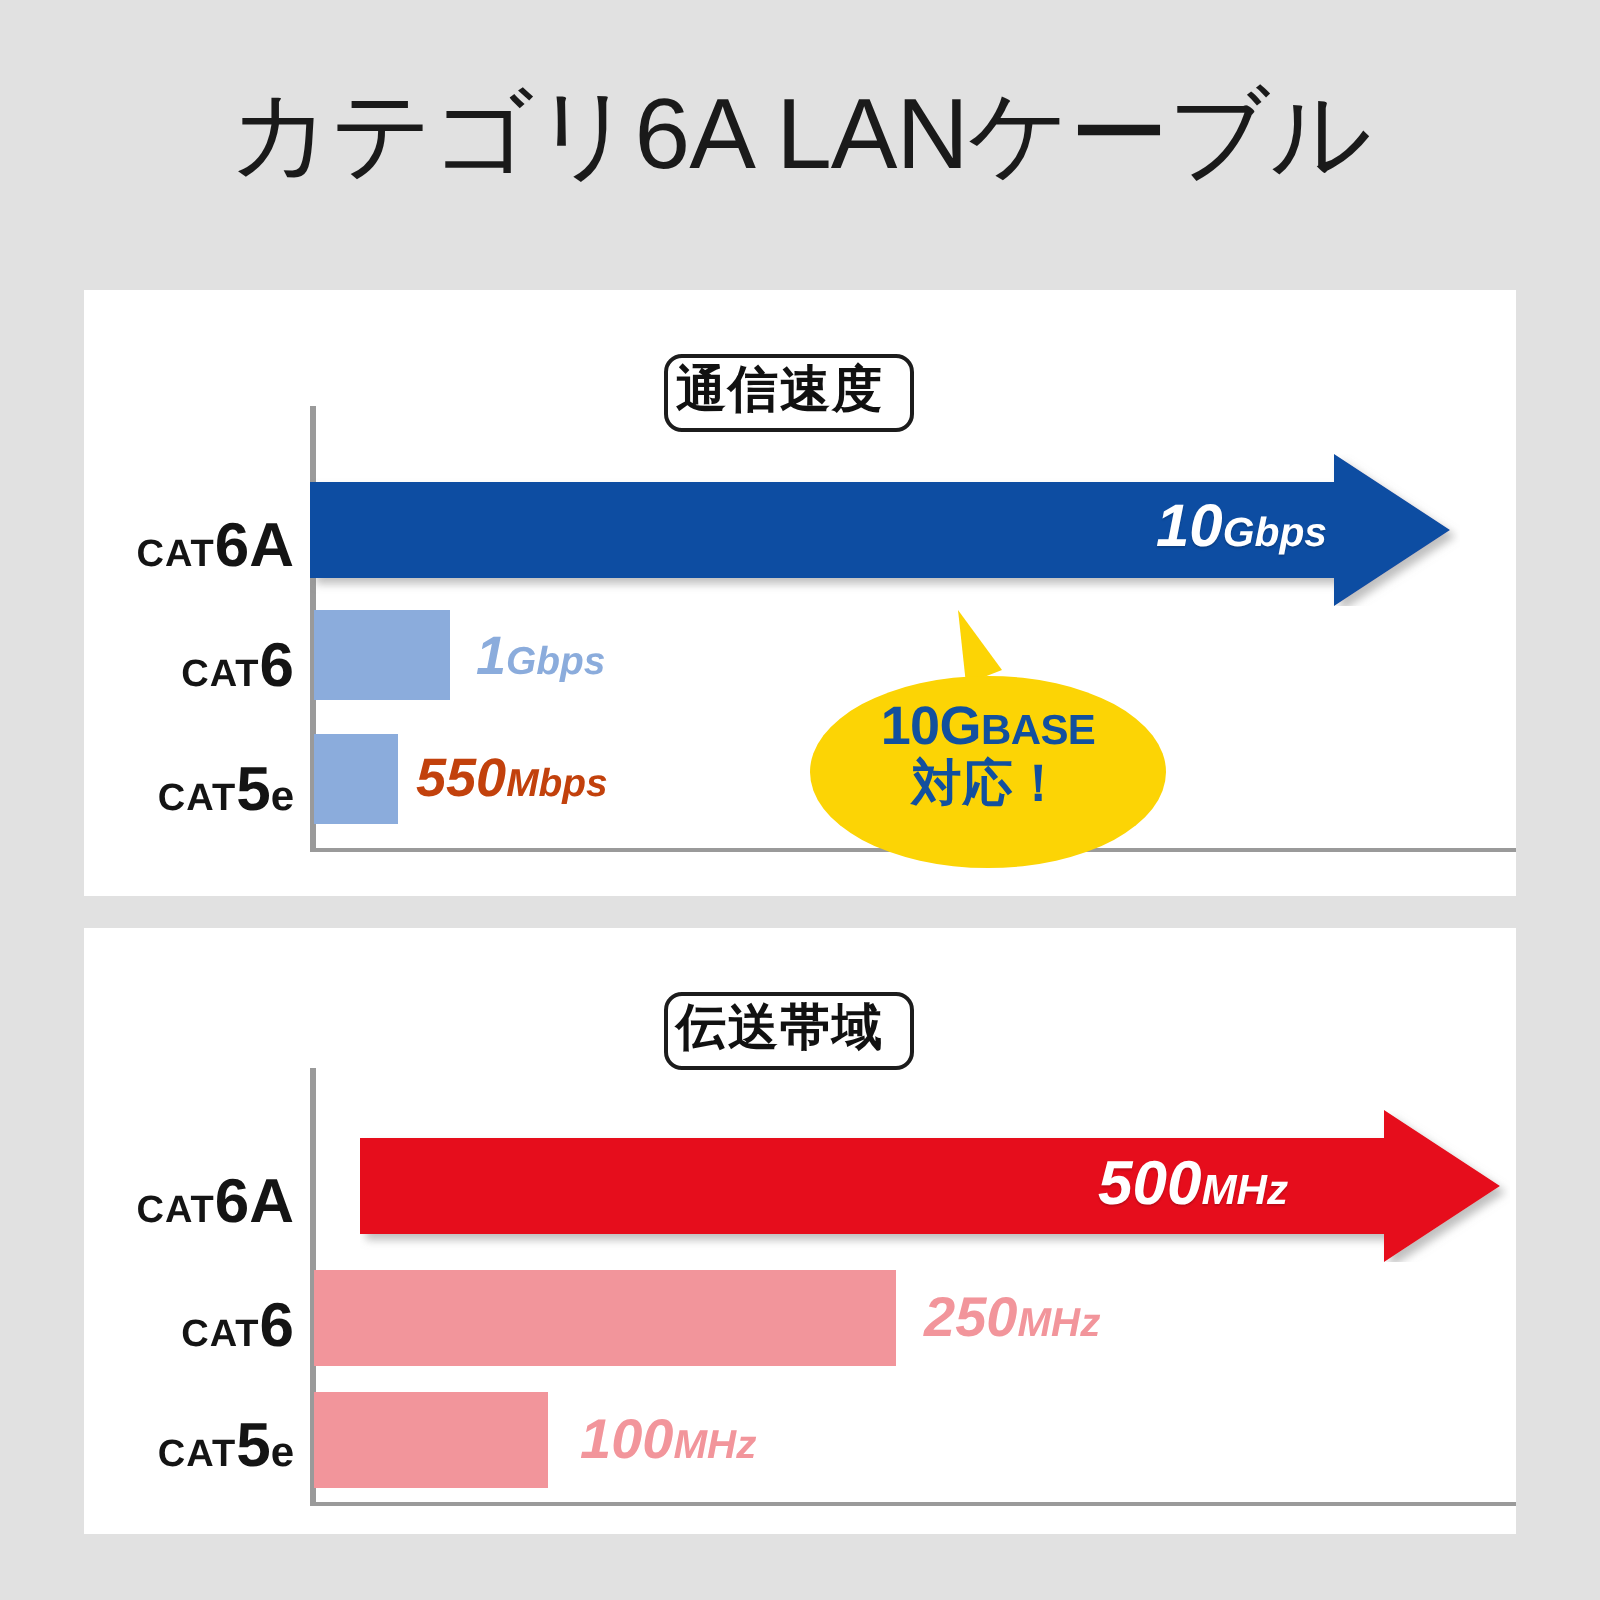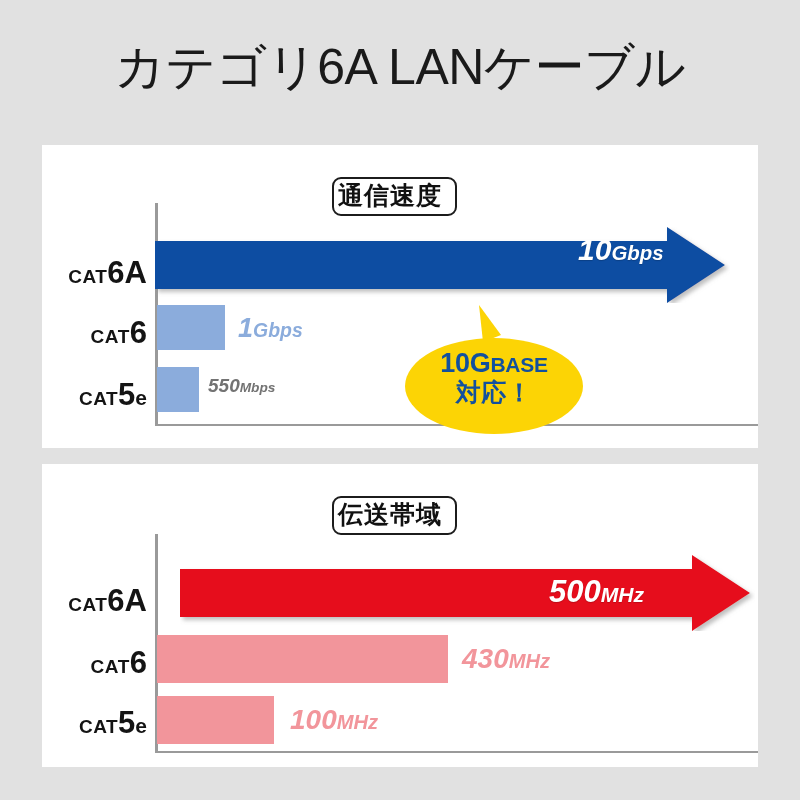--- a/index.html
+++ b/index.html
@@ -182,38 +182,38 @@
       </div>
       <div class="arrow-wrap" style="left:113px; top:82px;">
         <svg width="575" height="76" viewBox="0 0 575 76">
           <defs>
             <filter id="sh1" x="-10%" y="-10%" width="130%" height="130%">
               <feDropShadow dx="3" dy="3" stdDeviation="2" flood-color="#8a8a8a" flood-opacity="0.55"></feDropShadow>
             </filter>
           </defs>
           <path d="M0,14 L512,14 L512,0 L570,38 L512,76 L512,62 L0,62 Z" fill="#0B4EA2" filter="url(#sh1)"></path>
         </svg>
-        <div class="arrow-label" style="left:423px; top:8px; font-size:30px;text-align:center;">
+        <div class="arrow-label" style="left:423px; top:22px; font-size:30px;text-align:center;">
           <span>10</span><span class="unit">Gbps</span>
         </div>
       </div>
 
       <div class="cat-label" style="top:172px; width:105px; left:0;">
         <span class="pre">CAT</span><span class="num">6</span>
       </div>
       <div class="bar" style="left:115px; top:160px; width:68px; height:45px; background:#8BACDC;"></div>
       <div class="bar-value" style="left:196px; top:170px; font-size:27px; color:#8BACDC;">
         <span>1</span><span class="unit">Gbps</span>
       </div>
 
       <div class="cat-label" style="top:234px; width:105px; left:0;">
         <span class="pre">CAT</span><span class="num">5</span><span class="suf">e</span>
       </div>
       <div class="bar" style="left:115px; top:222px; width:42px; height:45px; background:#8BACDC;"></div>
-      <div class="bar-value" style="left:166px; top:231px; font-size:19px; color:#737373;text-align:center;">
+      <div class="bar-value" style="left:166px; top:231px; font-size:27px; color:#c2410c;text-align:center;">
         <span>550</span><span class="unit">Mbps</span>
       </div>
 
       <div id="bubble">
         <svg width="178" height="132" viewBox="0 0 178 132">
           <path d="M78,40 L74,3 L96,33 Z" fill="#FCD405"></path>
           <ellipse cx="89" cy="84" rx="89" ry="48" fill="#FCD405"></ellipse>
         </svg>
         <div id="bubble-text">
           <div class="l1"><span>10G</span><span class="sm">BASE</span></div>
@@ -247,21 +247,21 @@
         <div class="arrow-label" style="left:403px; top:21px; font-size:31px;">
           <span>500</span><span class="unit">MHz</span>
         </div>
       </div>
 
       <div class="cat-label" style="top:183px; width:105px; left:0;">
         <span class="pre">CAT</span><span class="num">6</span>
       </div>
       <div class="bar" style="left:115px; top:171px; width:291px; height:48px; background:#F2959B;"></div>
       <div class="bar-value" style="left:420px; top:181px; font-size:28px; color:#F2959B;">
-        <span>430</span><span class="unit">MHz</span>
+        <span>250</span><span class="unit">MHz</span>
       </div>
 
       <div class="cat-label" style="top:243px; width:105px; left:0;">
         <span class="pre">CAT</span><span class="num">5</span><span class="suf">e</span>
       </div>
       <div class="bar" style="left:115px; top:232px; width:117px; height:48px; background:#F2959B;"></div>
       <div class="bar-value" style="left:248px; top:242px; font-size:28px; color:#F2959B;">
         <span>100</span><span class="unit">MHz</span>
       </div>
 

